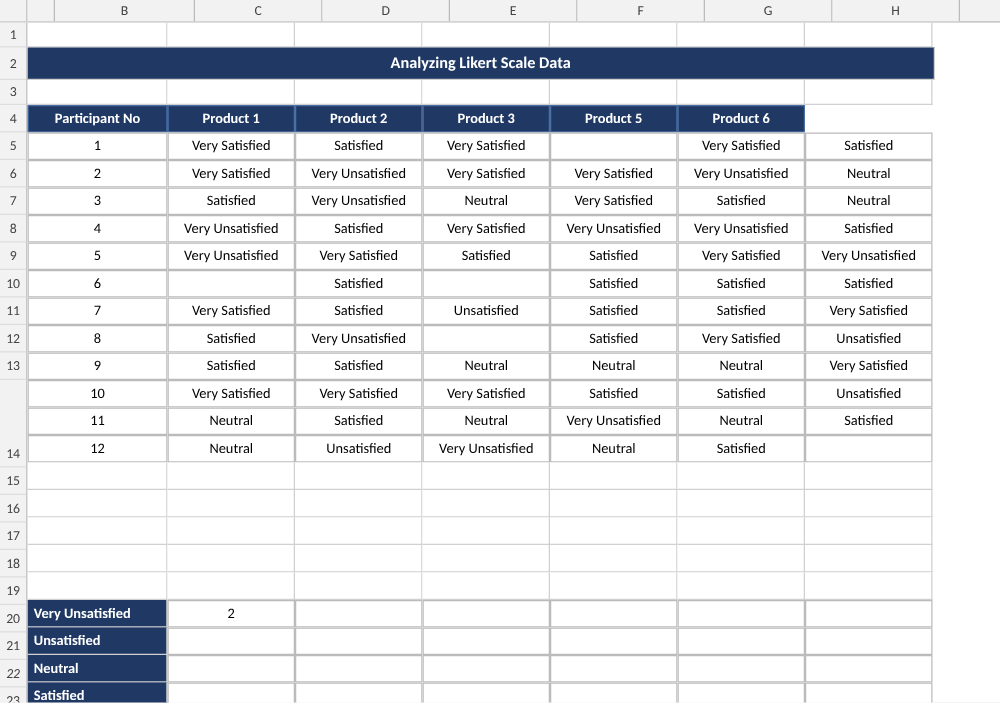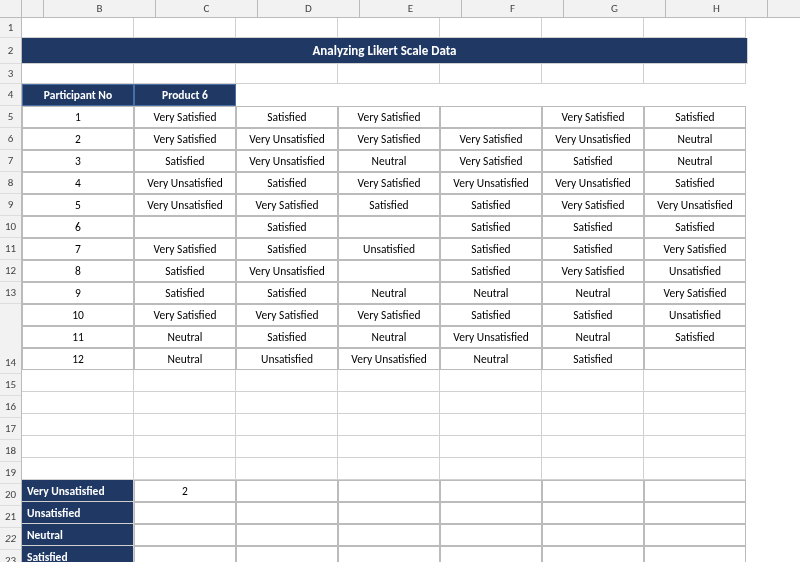--- a/index.html
+++ b/index.html
@@ -185,20 +185,24 @@
         <div class="cell col-c"></div>
         <div class="cell col-d"></div>
         <div class="cell col-e"></div>
         <div class="cell col-f"></div>
         <div class="cell col-g"></div>
         <div class="cell col-h"></div>
       </div>
 
       <div class="grid-row" style="height:22px;">
         <div class="cell header-cell col-b">Participant No</div>
+        <div class="cell header-cell col-c">Product 1</div>
+        <div class="cell header-cell col-d">Product 2</div>
+        <div class="cell header-cell col-e">Product 3</div>
+        <div class="cell header-cell col-g">Product 5</div>
         <div class="cell header-cell col-h">Product 6</div>
       </div>
 
       <div class="grid-row" style="height:22px;">
         <div class="cell data-cell col-b">1</div>
         <div class="cell data-cell col-c">Very Satisfied</div>
         <div class="cell data-cell col-d">Satisfied</div>
         <div class="cell data-cell col-e">Very Satisfied</div>
         <div class="cell data-cell col-f"></div>
         <div class="cell data-cell col-g">Very Satisfied</div>

